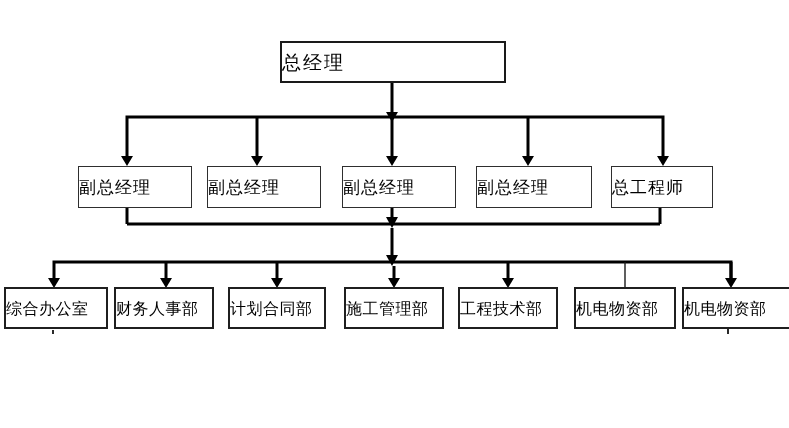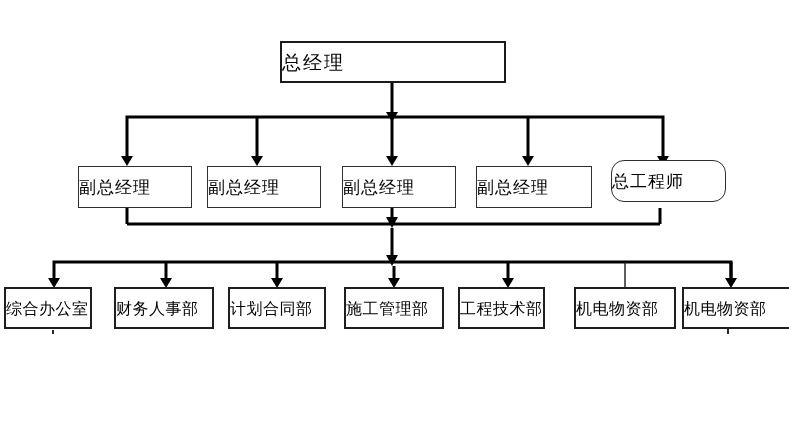--- a/index.html
+++ b/index.html
@@ -120,37 +120,37 @@
   </div>
   <div class="org-box lv2" style="left:199px; top:166px; width:114px;">
     <span>副总经理</span>
   </div>
   <div class="org-box lv2" style="left:334px; top:166px; width:114px;">
     <span>副总经理</span>
   </div>
   <div class="org-box lv2" style="left:468px; top:166px; width:116px;">
     <span>副总经理</span>
   </div>
-  <div class="org-box lv2" style="left:603px; top:160px; width:115px;border-radius:13px;">
+  <div class="org-box lv2" style="left:603px; top:166px; width:102px;">
     <span>总工程师</span>
   </div>
 
-  <div class="org-box lv3" style="left:4px; top:287px; width:88px;">
+  <div class="org-box lv3" style="left:4px; top:287px; width:104px;">
     <span>综合办公室</span>
   </div>
   <div class="org-box lv3" style="left:114px; top:287px; width:100px;">
     <span>财务人事部</span>
   </div>
   <div class="org-box lv3" style="left:228px; top:287px; width:98px;">
     <span>计划合同部</span>
   </div>
   <div class="org-box lv3" style="left:344px; top:287px; width:100px;">
     <span>施工管理部</span>
   </div>
-  <div class="org-box lv3" style="left:458px; top:287px; width:87px;">
+  <div class="org-box lv3" style="left:458px; top:287px; width:100px;">
     <span>工程技术部</span>
   </div>
   <div class="org-box lv3" style="left:574px; top:287px; width:102px;">
     <span>机电物资部</span>
   </div>
   <div class="org-box lv3" style="left:682px; top:287px; width:119px;">
     <span>机电物资部</span>
   </div>
 
 </div>

